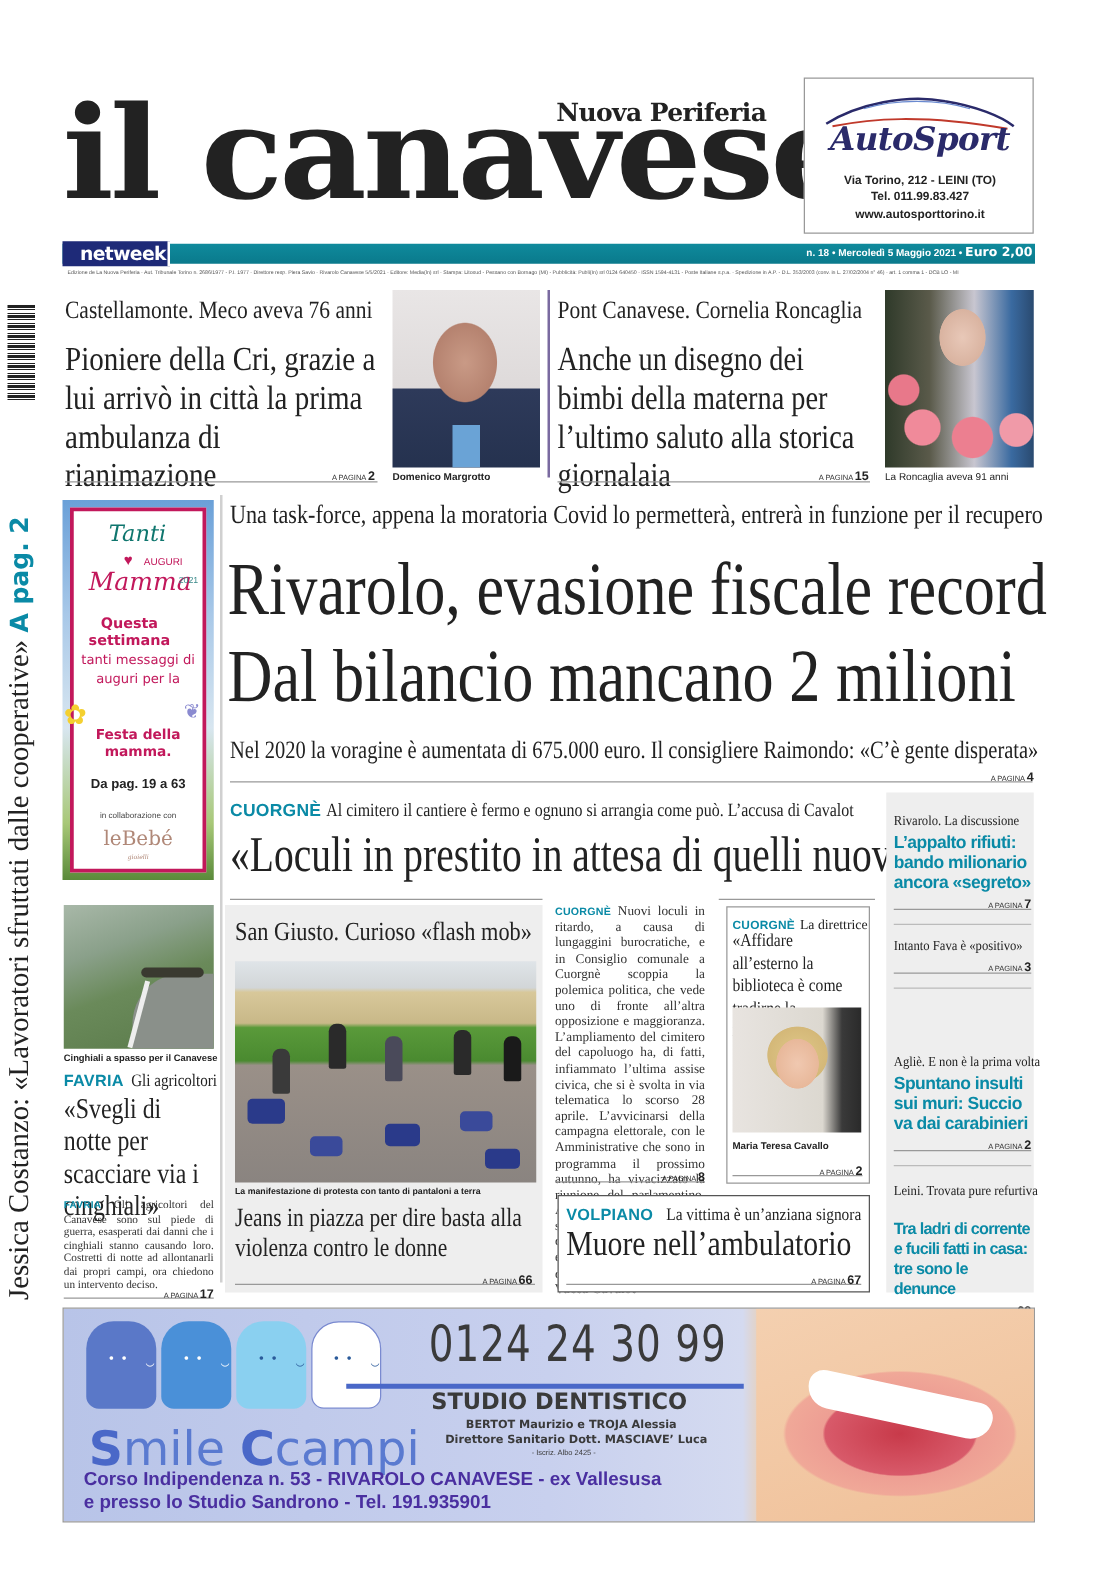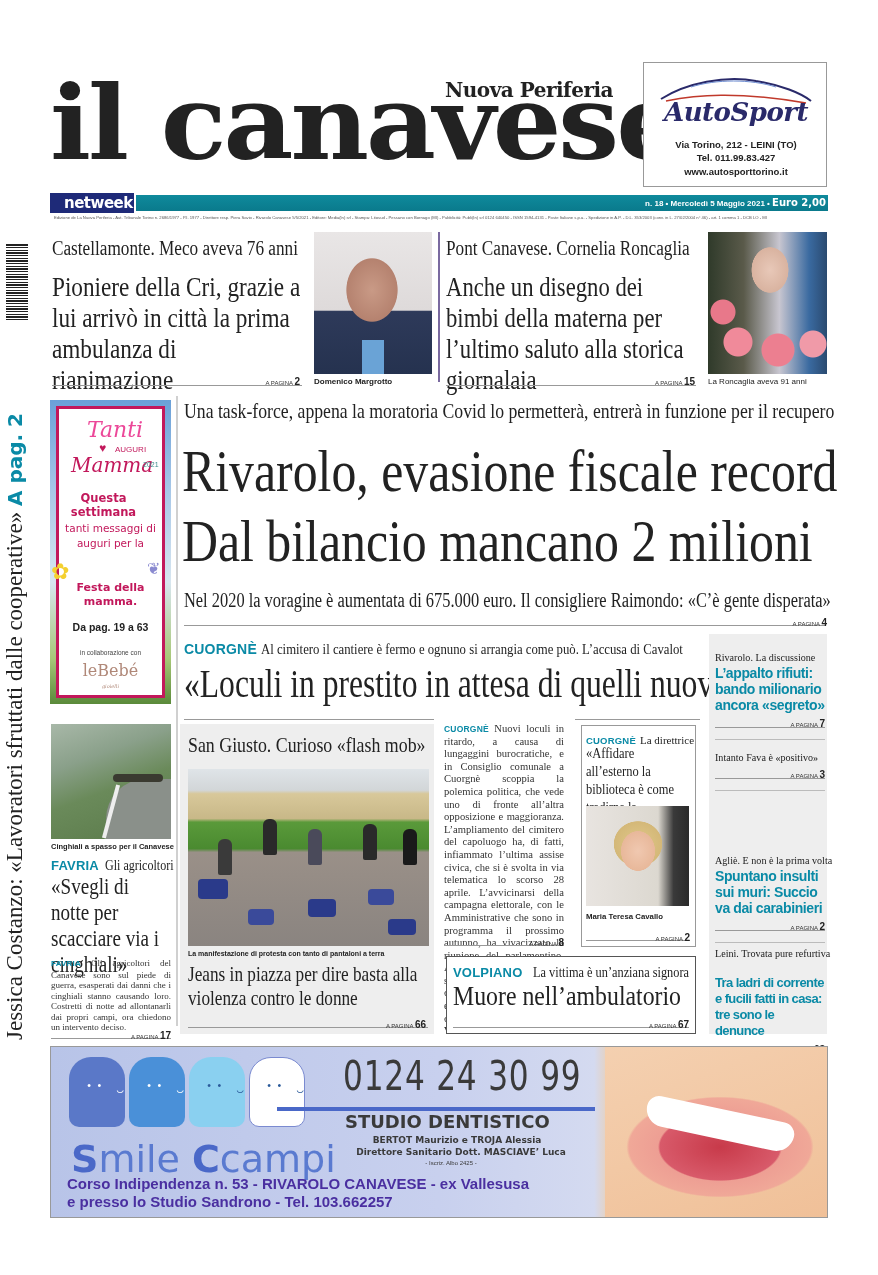--- a/index.html
+++ b/index.html
@@ -74,21 +74,21 @@
 
 <div class="abs" style="left:446px;top:236px;width:260px;font-size:20px;line-height:24px;color:#222;transform:scaleX(0.86);transform-origin:left top;white-space:nowrap">Pont Canavese. Cornelia Roncaglia</div>
 <div class="abs" style="left:446px;top:272px;width:300px;font-size:27px;line-height:31px;color:#222;transform:scaleX(0.84);transform-origin:left top">Anche un disegno dei bimbi della materna per l’ultimo saluto alla storica giornalaia</div>
 <div class="abs rule" style="left:446px;top:385px;width:250px"></div>
 <div class="abs apag" style="left:595px;top:376px;width:100px"><span>A PAGINA</span> <b>15</b></div>
 <div class="abs photo" style="left:708px;top:232px;width:119px;height:142px;background:radial-gradient(ellipse 26px 32px at 62px 38px,#e8c8b8 0%,#d9b3a0 70%,transparent 72%),radial-gradient(circle at 30px 110px,#f08a9a 0 14px,transparent 15px),radial-gradient(circle at 70px 118px,#ec7f90 0 16px,transparent 17px),radial-gradient(circle at 105px 112px,#f09aa8 0 13px,transparent 14px),radial-gradient(circle at 15px 80px,#e8788a 0 12px,transparent 13px),linear-gradient(90deg,#2f3a2a 0%,#5a5a4a 30%,#c8c6d0 60%,#3a6aa0 85%,#2a4a70 100%)"></div>
 <div class="abs caption" style="left:708px;top:377px;font-size:8px;font-weight:normal">La Roncaglia aveva 91 anni</div>
 
 <div class="abs" style="left:50px;top:400px;width:121px;height:304px;background:linear-gradient(#6aa0d8 0%,#a8c8e8 30%,#d8e6f0 60%,#a8c878 85%,#5a8a3a 100%);padding:6px">
   <div style="position:relative;width:109px;height:292px;background:#fff;border:3px solid #c2185b">
-    <div class="abs" style="left:28px;top:8px;font-family:'DejaVu Serif',serif;font-style:italic;font-size:22px;color:#ec4899">Tanti</div>
+    <div class="abs" style="left:28px;top:8px;font-family:'DejaVu Serif',serif;font-style:italic;font-size:18px;color:#0f766e">Tanti</div>
     <div class="abs" style="left:40px;top:32px;font-size:12px;color:#c2185b">♥</div>
     <div class="abs" style="left:56px;top:36px;font-family:'Liberation Sans',sans-serif;font-size:8px;color:#c2185b">AUGURI</div>
     <div class="abs" style="left:12px;top:44px;font-family:'DejaVu Serif',serif;font-style:italic;font-size:20px;color:#c2185b">Mamma</div>
     <div class="abs" style="left:84px;top:52px;font-family:'Liberation Sans',sans-serif;font-size:7px;color:#3a8a8a">2021</div>
     <div class="abs" style="left:0;top:82px;width:89px;text-align:center;font-family:'DejaVu Sans',sans-serif;font-weight:bold;font-size:11.5px;line-height:14px;color:#c2185b">Questa settimana</div>
     <div class="abs" style="left:0;top:112px;width:103px;text-align:center;font-family:'DejaVu Sans',sans-serif;font-size:10.5px;line-height:14.5px;color:#c2185b">tanti messaggi di auguri per la</div>
     <div class="abs" style="left:0;top:172px;width:103px;text-align:center;font-family:'DejaVu Sans',sans-serif;font-weight:bold;font-size:11px;line-height:14px;color:#c2185b">Festa della mamma.</div>
     <div class="abs" style="left:0;top:212px;width:103px;text-align:center;font-family:'Liberation Sans',sans-serif;font-weight:bold;font-size:10.5px;color:#222">Da pag. 19 a 63</div>
     <div class="abs" style="left:0;top:240px;width:103px;text-align:center;font-family:'Liberation Sans',sans-serif;font-size:6.5px;color:#444">in collaborazione con</div>
     <div class="abs" style="left:0;top:252px;width:103px;text-align:center;font-family:'DejaVu Serif',serif;font-size:16px;color:#b08878">leBebé</div>
@@ -189,21 +189,21 @@
     <div class="rule" style="margin-top:14px"></div>
     <div class="apag" style="margin-top:-10px"><span>A PAGINA</span> <b>7</b></div>
     <div style="border-top:1px solid #bbb;margin-top:10px"></div>
   </div>
   <div class="abs" style="left:6px;top:116px;width:110px">
     <div style="font-size:11px;line-height:14px;white-space:nowrap;transform:scaleX(0.92);transform-origin:left top">Intanto Fava è «positivo»</div>
     <div class="rule" style="margin-top:14px"></div>
     <div class="apag" style="margin-top:-10px"><span>A PAGINA</span> <b>3</b></div>
     <div style="border-top:1px solid #bbb;margin-top:10px"></div>
   </div>
-  <div class="abs" style="left:6px;top:219px;width:110px">
+  <div class="abs" style="left:6px;top:209px;width:110px">
     <div style="font-size:11px;line-height:14px;white-space:nowrap;transform:scaleX(0.92);transform-origin:left top">Agliè. E non è la prima volta</div>
     <div class="cond" style="font-size:14px;line-height:16px;font-weight:bold;color:#0a8aa6;letter-spacing:-0.4px;margin-top:1px">Spuntano insulti sui muri: Succio va dai carabinieri</div>
     <div class="rule" style="margin-top:14px"></div>
     <div class="apag" style="margin-top:-10px"><span>A PAGINA</span> <b>2</b></div>
     <div style="border-top:1px solid #bbb;margin-top:10px"></div>
   </div>
   <div class="abs" style="left:6px;top:312px;width:110px">
     <div style="font-size:11px;line-height:14px;white-space:nowrap;transform:scaleX(0.92);transform-origin:left top">Leini. Trovata pure refurtiva</div>
     <div class="cond" style="font-size:13px;line-height:16px;font-weight:bold;color:#0a8aa6;letter-spacing:-0.6px;margin-top:15px">Tra ladri di corrente e fucili fatti in casa: tre sono le denunce</div>
     <div class="rule" style="margin-top:14px"></div>
@@ -226,18 +226,18 @@
     <span style="color:#4a68c8;font-weight:bold">S</span><span style="color:#5a7ad0">mile </span><span style="color:#4a68c8;font-weight:bold">C</span><span style="color:#5a7ad0">campi</span>
   </div>
 
   <div class="abs" style="left:292px;top:6px;font-family:'DejaVu Sans',sans-serif;font-size:40px;line-height:46px;color:#3a3a3a;white-space:nowrap;transform:scaleX(0.78);transform-origin:left top;letter-spacing:1px">0124 24 30 99</div>
   <div class="abs" style="left:226px;top:60px;width:318px;height:4px;background:#4a68c8"></div>
   <div class="abs" style="left:294px;top:64px;font-family:'DejaVu Sans',sans-serif;font-weight:bold;font-size:18px;color:#3a3a3a;white-space:nowrap">STUDIO DENTISTICO</div>
   <div class="abs" style="left:286px;top:88px;width:240px;text-align:center;font-family:'DejaVu Sans',sans-serif;font-weight:bold;font-size:9px;color:#3a3a3a;white-space:nowrap">BERTOT Maurizio e TROJA Alessia</div>
   <div class="abs" style="left:280px;top:100px;width:260px;text-align:center;font-family:'DejaVu Sans',sans-serif;font-weight:bold;font-size:9px;color:#3a3a3a;white-space:nowrap">Direttore Sanitario Dott. MASCIAVE’ Luca</div>
   <div class="abs" style="left:280px;top:113px;width:240px;text-align:center;font-family:'Liberation Sans',sans-serif;font-size:6px;color:#3a3a3a">- Iscriz. Albo 2425 -</div>
   <div class="abs" style="left:16px;top:128px;font-family:'Liberation Sans',sans-serif;font-weight:bold;font-size:15px;line-height:18px;color:#4a2fa0;white-space:nowrap">Corso Indipendenza n. 53 - RIVAROLO CANAVESE - ex Vallesusa</div>
-  <div class="abs" style="left:16px;top:146px;font-family:'Liberation Sans',sans-serif;font-weight:bold;font-size:15px;line-height:18px;color:#4a2fa0;white-space:nowrap">e presso lo Studio Sandrono - Tel. 103.662257</div>
+  <div class="abs" style="left:16px;top:146px;font-family:'Liberation Sans',sans-serif;font-weight:bold;font-size:15px;line-height:18px;color:#4a2fa0;white-space:nowrap">e presso lo Studio Sandrono - Tel. 191.935901</div>
 
   <div class="abs photo" style="left:554px;top:0;width:224px;height:172px;background:radial-gradient(ellipse 100px 55px at 115px 100px,#c83a4a 0%,#d85a6a 60%,transparent 62%),radial-gradient(ellipse 130px 70px at 115px 100px,#e88a8a 0%,#f0a898 70%,transparent 72%),linear-gradient(160deg,#f4d0b0 0%,#f0c098 100%)">
     <div class="abs" style="left:40px;top:62px;width:150px;height:30px;background:#ffffff;border-radius:40px 40px 60px 60px;transform:rotate(12deg)"></div>
   </div>
 </div>
 
 </body></html>

